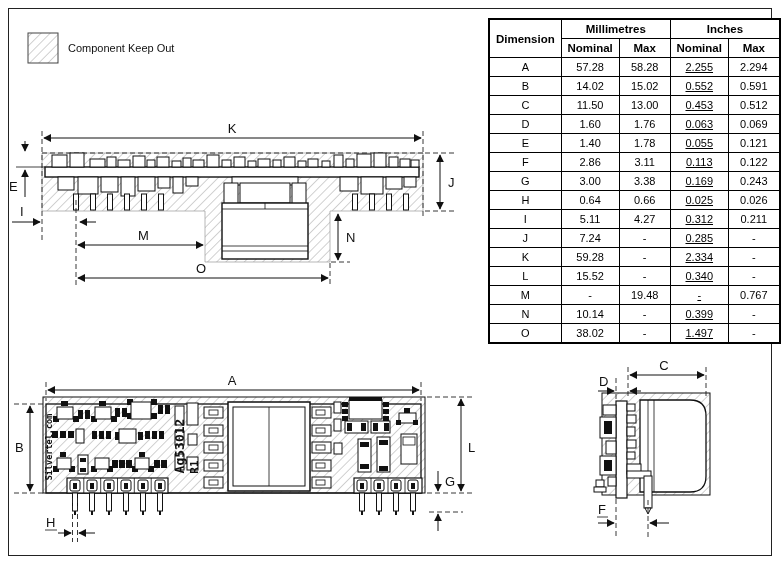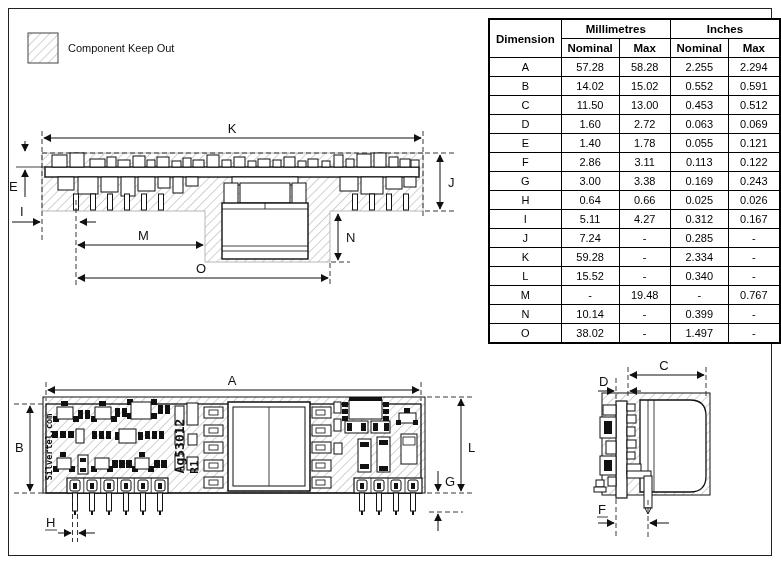--- a/index.html
+++ b/index.html
@@ -5,21 +5,21 @@
   html,body{margin:0;padding:0;background:#fff;}
   .page{position:relative;width:781px;height:564px;background:#fff;font-family:"Liberation Sans",sans-serif;overflow:hidden;}
   .frame{position:absolute;left:8px;top:8px;width:762px;height:546px;border:1px solid #222;}
   .drawing{position:absolute;left:0;top:0;}
   
   table.dims{position:absolute;left:451px;top:18px;border-collapse:collapse;font-size:11px;color:#000;background:#fff;margin-left:37px;}
   table.dims th,table.dims td{border:1px solid #000;text-align:center;padding:1px 3px;height:16px;line-height:16px;}
   table.dims{border:2px solid #000;}
   table.dims th{font-weight:bold;font-size:11.5px;}
   td.c-dim{width:66px;}
-  td.c-v1{width:52px;} td.c-v2{width:48px;} td.c-v3{width:52px;} td.c-v4{width:48px;}
+  td.c-v1{width:52px;} td.c-v2{width:48px;} td.c-v3{width:52px;text-decoration:underline;} td.c-v4{width:48px;}
   
   .part{fill:#fff;stroke:#111;stroke-width:1;}
   .pad{fill:#111;stroke:none;}
   .thin{stroke:#111;stroke-width:0.8;fill:none;}
   .ext{stroke:#222;stroke-width:0.9;fill:none;stroke-dasharray:5 3;}
   .dim{stroke:#111;stroke-width:1;fill:none;marker-start:url(#ah);marker-end:url(#ah);}
   .dim1{stroke:#111;stroke-width:1;fill:none;marker-end:url(#ah);}
   .dl{font-family:"Liberation Sans",sans-serif;font-size:13px;fill:#111;}
   .silk{font-family:"DejaVu Sans Mono",monospace;font-weight:bold;fill:#111;}
   .legend-label{font-family:"Liberation Sans",sans-serif;font-size:11px;fill:#111;}
@@ -447,21 +447,21 @@
         <tr>
           <td class="c-dim">C</td>
           <td class="c-v1">11.50</td>
           <td class="c-v2">13.00</td>
           <td class="c-v3">0.453</td>
           <td class="c-v4">0.512</td>
         </tr>
         <tr>
           <td class="c-dim">D</td>
           <td class="c-v1">1.60</td>
-          <td class="c-v2">2.72</td>
+          <td class="c-v2">1.76</td>
           <td class="c-v3">0.063</td>
           <td class="c-v4">0.069</td>
         </tr>
         <tr>
           <td class="c-dim">E</td>
           <td class="c-v1">1.40</td>
           <td class="c-v2">1.78</td>
           <td class="c-v3">0.055</td>
           <td class="c-v4">0.121</td>
         </tr>
@@ -484,21 +484,21 @@
           <td class="c-v1">0.64</td>
           <td class="c-v2">0.66</td>
           <td class="c-v3">0.025</td>
           <td class="c-v4">0.026</td>
         </tr>
         <tr>
           <td class="c-dim">I</td>
           <td class="c-v1">5.11</td>
           <td class="c-v2">4.27</td>
           <td class="c-v3">0.312</td>
-          <td class="c-v4">0.167</td>
+          <td class="c-v4">0.211</td>
         </tr>
         <tr>
           <td class="c-dim">J</td>
           <td class="c-v1">7.24</td>
           <td class="c-v2">-</td>
           <td class="c-v3">0.285</td>
           <td class="c-v4">-</td>
         </tr>
         <tr>
           <td class="c-dim">K</td>

